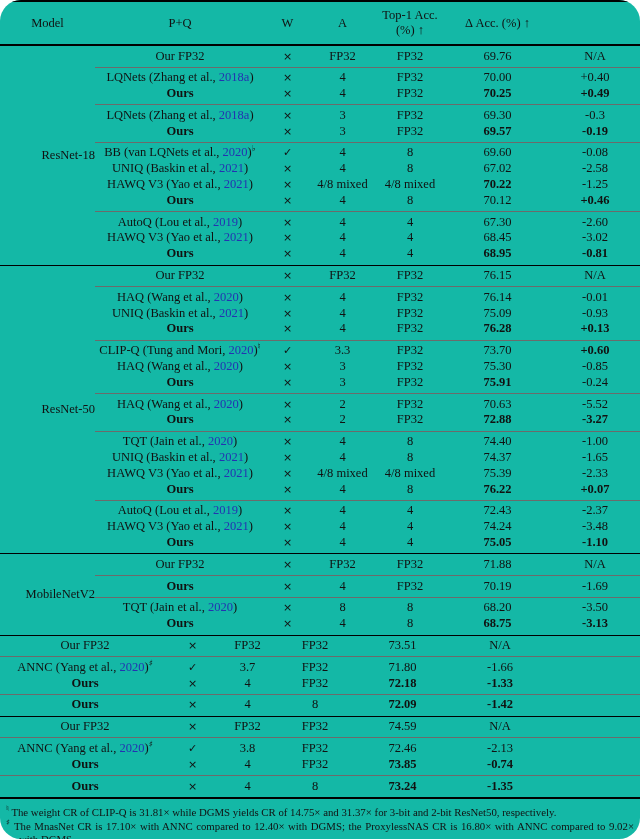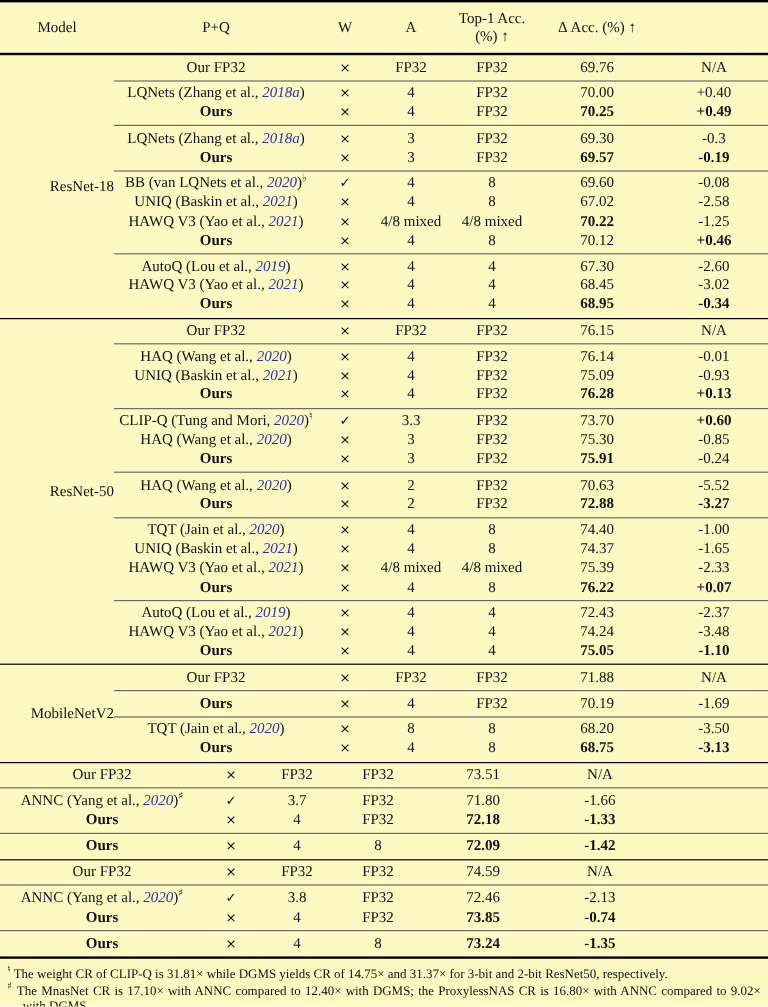--- a/index.html
+++ b/index.html
@@ -1,20 +1,21 @@
 <!DOCTYPE html>
 <html style="--cite-color: #2433b2;"><head>
 <meta charset="utf-8">
 <style>
   * { margin:0; padding:0; box-sizing:border-box; }
   body { background:#fff; }
   .page {
-    width:640px; height:839px; background:#fef9c3; overflow:hidden;
+    width:640px; height:839px; background:#14b8a6; overflow:hidden;
     font-family:"Liberation Serif","DejaVu Serif",serif; color:#111;
     position:relative;
+    border-radius:21px;
   }
   .tbl { border-top:2px solid #000; border-bottom:2px solid #000; }
   .header-row {
     display:grid;
     grid-template-columns:95px 170px 45px 65px 70px 105px 90px;
     align-items:center;
     padding:6px 0 6px; border-bottom:2.2px solid #000;
     font-size:12.5px;
   }
   .header-row > div { text-align:center; }
@@ -27,21 +28,21 @@
   .content { flex:1; display:flex; flex-direction:column; }
   .group { padding:2.5px 0; }
   .group + .group { border-top:1px solid #6b6b6b; }
   .row {
     display:grid;
     grid-template-columns:170px 45px 65px 70px 105px 90px;
     height:15.8px; line-height:15.8px; font-size:12.5px;
   }
   .cell { text-align:center; white-space:nowrap; }
   .bold { font-weight:bold; }
-  .cite { color:var(--cite-color,#2433b2); cursor:pointer;font-style:italic; }
+  .cite { color:var(--cite-color,#2433b2); cursor:pointer; }
   sup.fnmark {
     font-size:8.5px; line-height:0; vertical-align:super;
     font-family:"DejaVu Serif","DejaVu Sans",serif;
   }
   .sym { font-family:"DejaVu Sans","DejaVu Serif",sans-serif; font-size:11px; }
   .footnotes {
     padding:7px 6px 0 6px; font-size:10.8px; line-height:13.8px;
     text-align:justify;
   }
   .footnote { padding-left:13px; text-indent:-13px; }
@@ -162,21 +163,21 @@
                 <div class="cell">4</div>
                 <div class="cell">68.45</div>
                 <div class="cell">-3.02</div>
               </div>
               <div class="row">
                 <div class="cell bold"><span>Ours</span></div>
                 <div class="cell sym">×</div>
                 <div class="cell">4</div>
                 <div class="cell">4</div>
                 <div class="cell bold">68.95</div>
-                <div class="cell bold">-0.34</div>
+                <div class="cell bold">-0.81</div>
               </div>
             </div>
           </div>
         </div>
         <div class="section">
           <div class="model-cell">
             <div>ResNet-50</div>
           </div>
           <div class="content">
             <div class="group">

